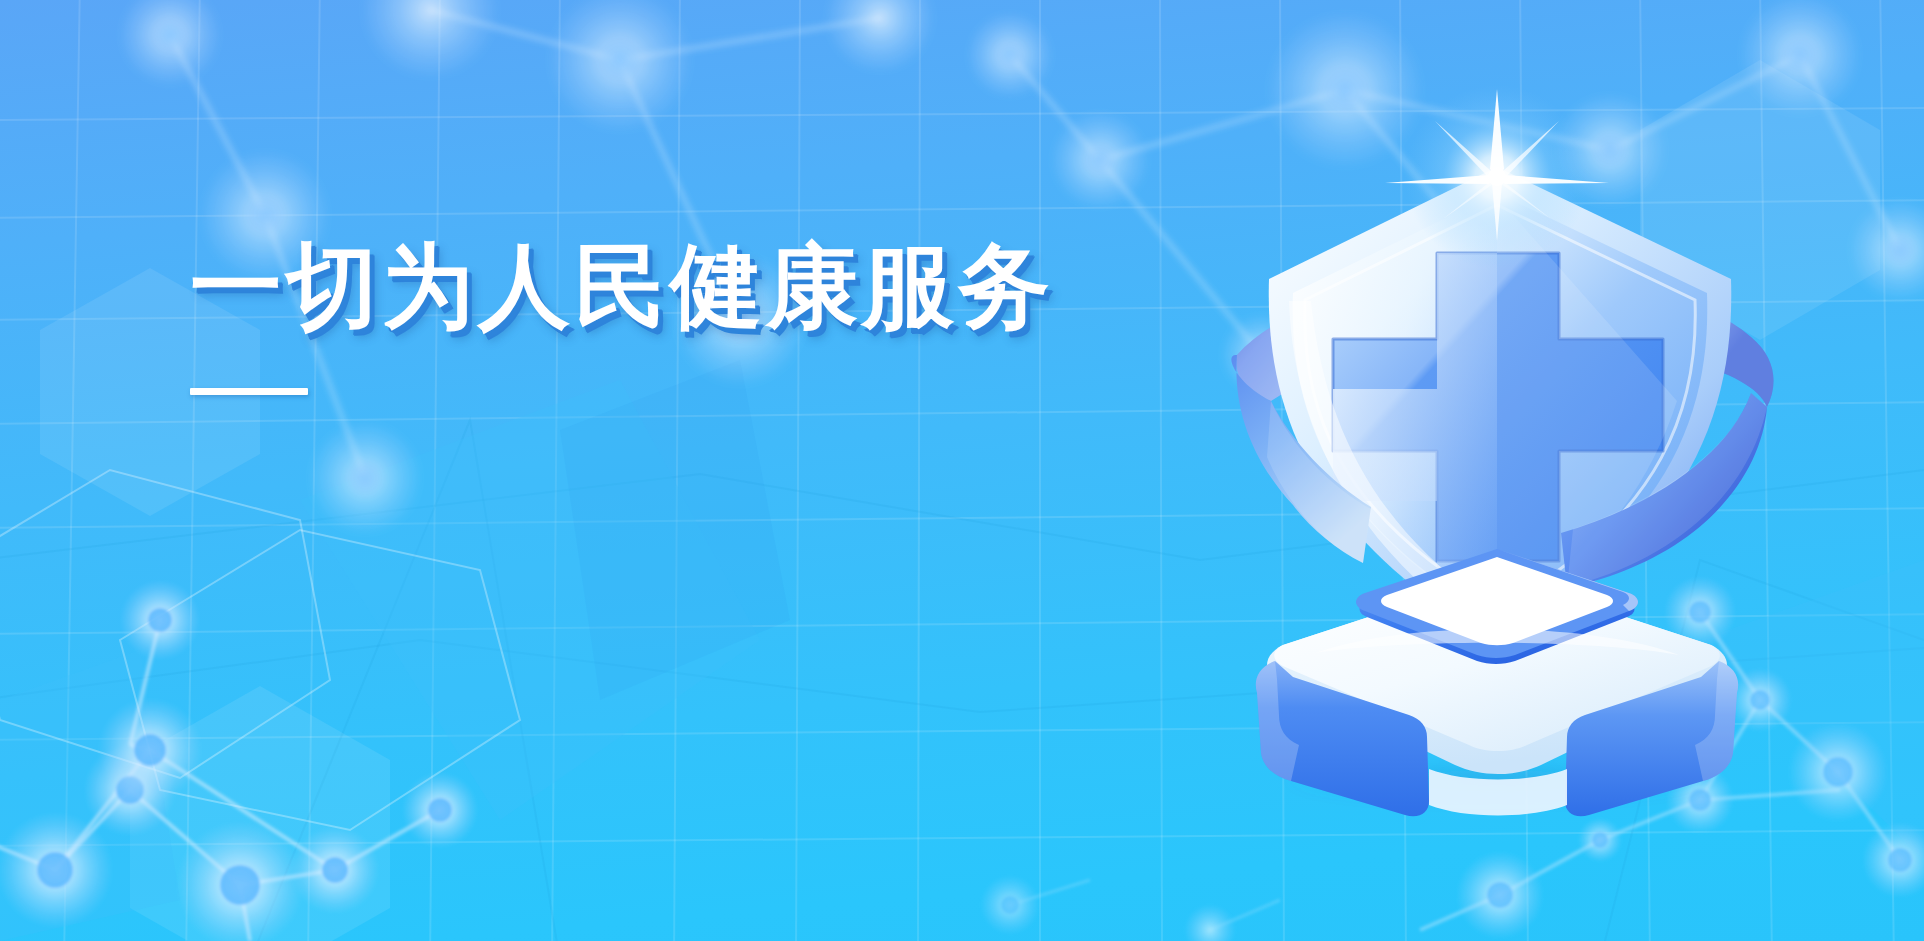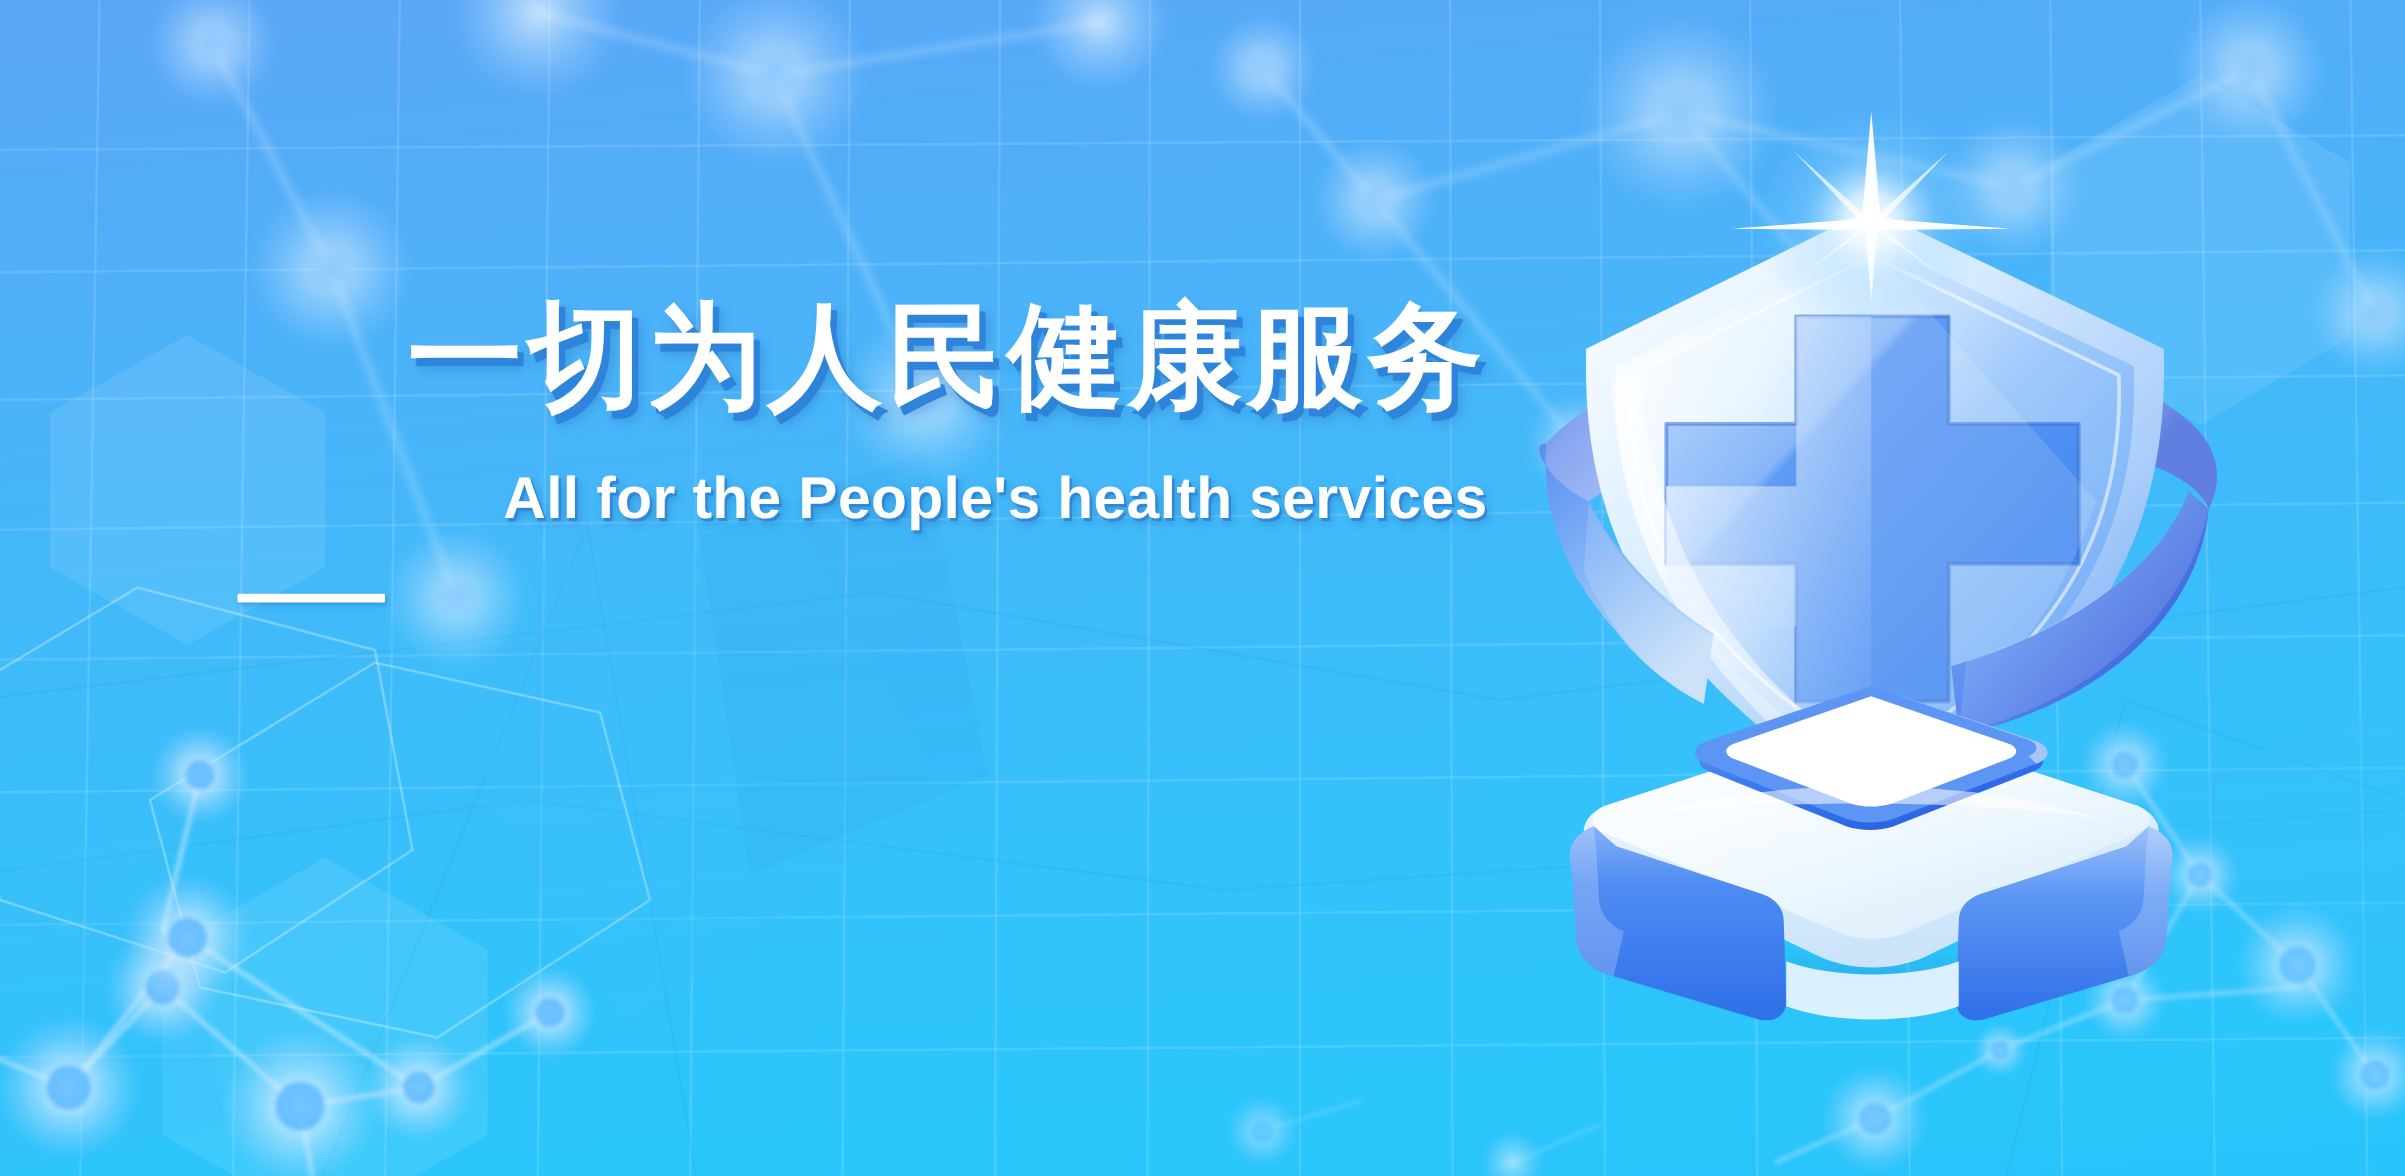--- a/index.html
+++ b/index.html
@@ -13,21 +13,20 @@
     height: 941px;
     overflow: hidden;
     font-family: "Liberation Sans", "DejaVu Sans", sans-serif;
     background: linear-gradient(175deg,
         #5aa6f7 0%,
         #4fb0f9 22%,
         #41bafa 46%,
         #33c2fb 70%,
         #2ac6fc 88%,
         #29c4fb 100%);
-    text-align: right;
   }
 
   
   .layer {
     position: absolute;
     inset: 0;
     pointer-events: none;
   }
   .layer svg { display: block; width: 100%; height: 100%; }
 
@@ -285,21 +284,20 @@
         </g>
         <circle cx="1010" cy="905" r="30" fill="url(#node-bright)"></circle>
         <circle cx="1010" cy="905" r="9" fill="#58b6ff" fill-opacity="0.6"></circle>
         <circle cx="1210" cy="930" r="26" fill="url(#node-bright)"></circle>
       </g>
     </svg>
   </div>
 
   <div class="copy-block">
     <h1 class="headline">一切为人民健康服务</h1>
-    <p class="subline">All for the People's health services</p>
     <div class="rule"></div>
   </div>
 
   <div class="hero">
     <svg viewBox="0 0 640 700">
       <defs>
 
         <linearGradient id="shieldBody" x1="0%" y1="0%" x2="100%" y2="100%">
           <stop offset="0%" stop-color="#ffffff"></stop>
           <stop offset="26%" stop-color="#e3f2ff"></stop>

